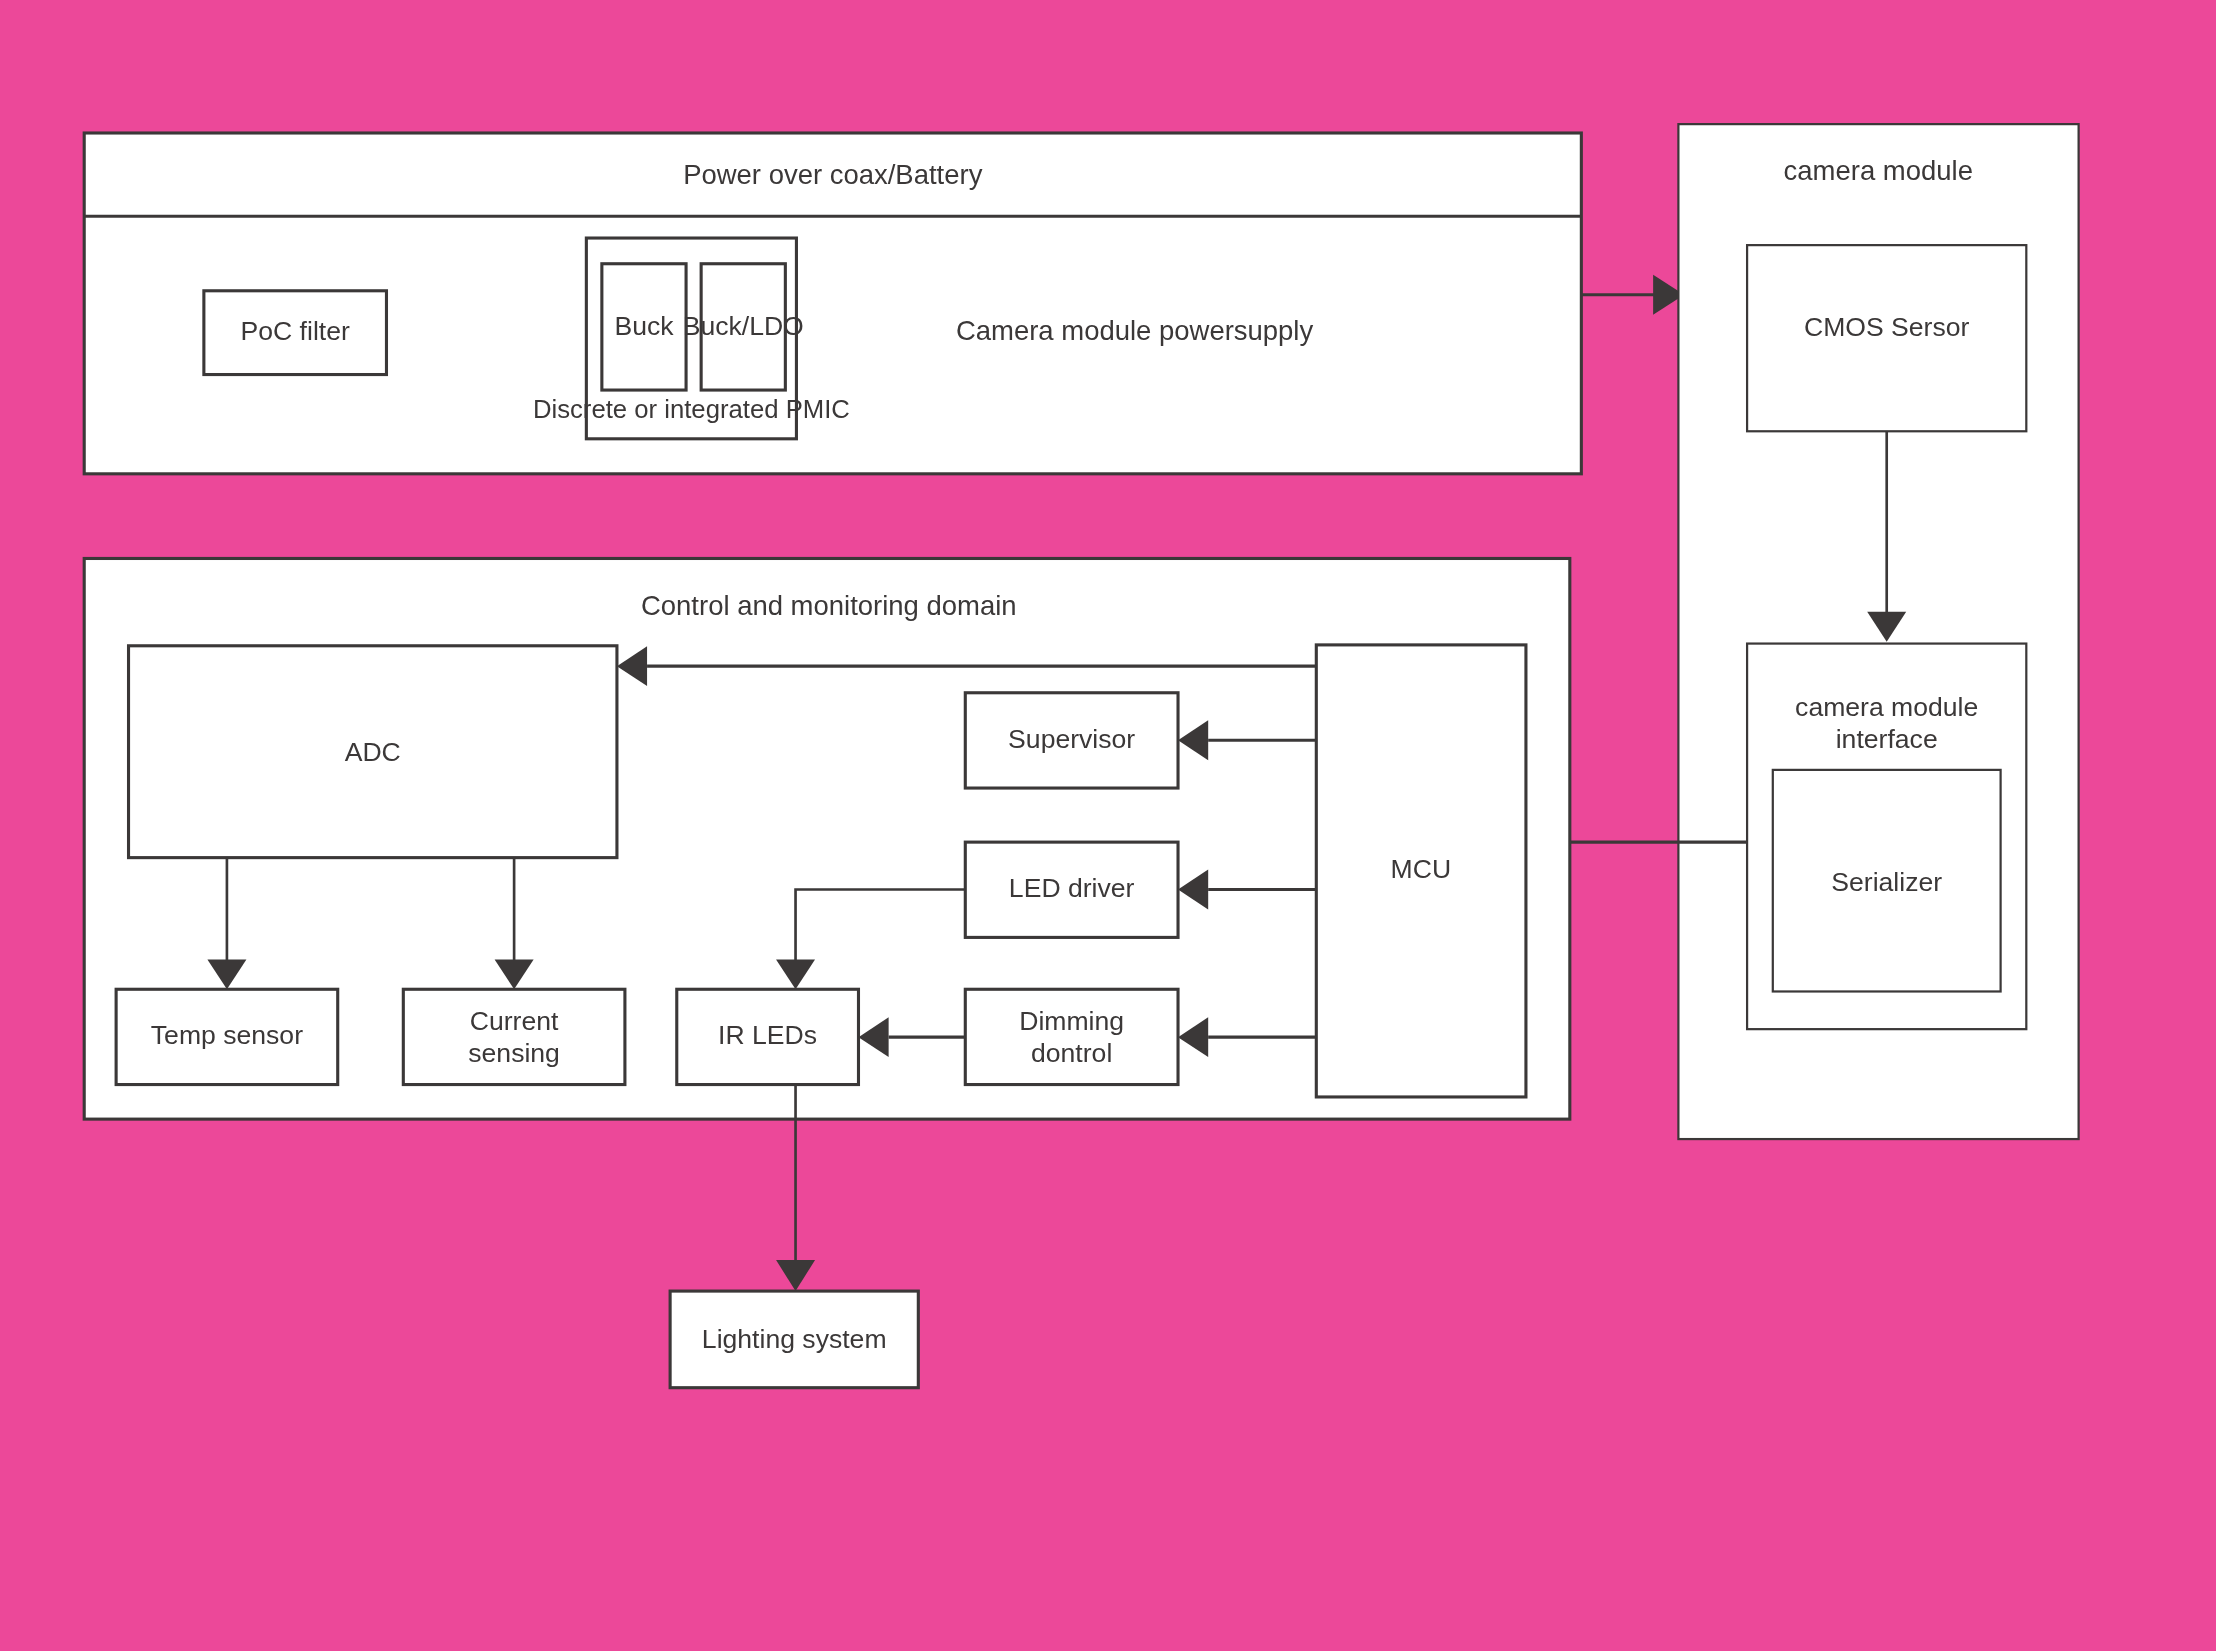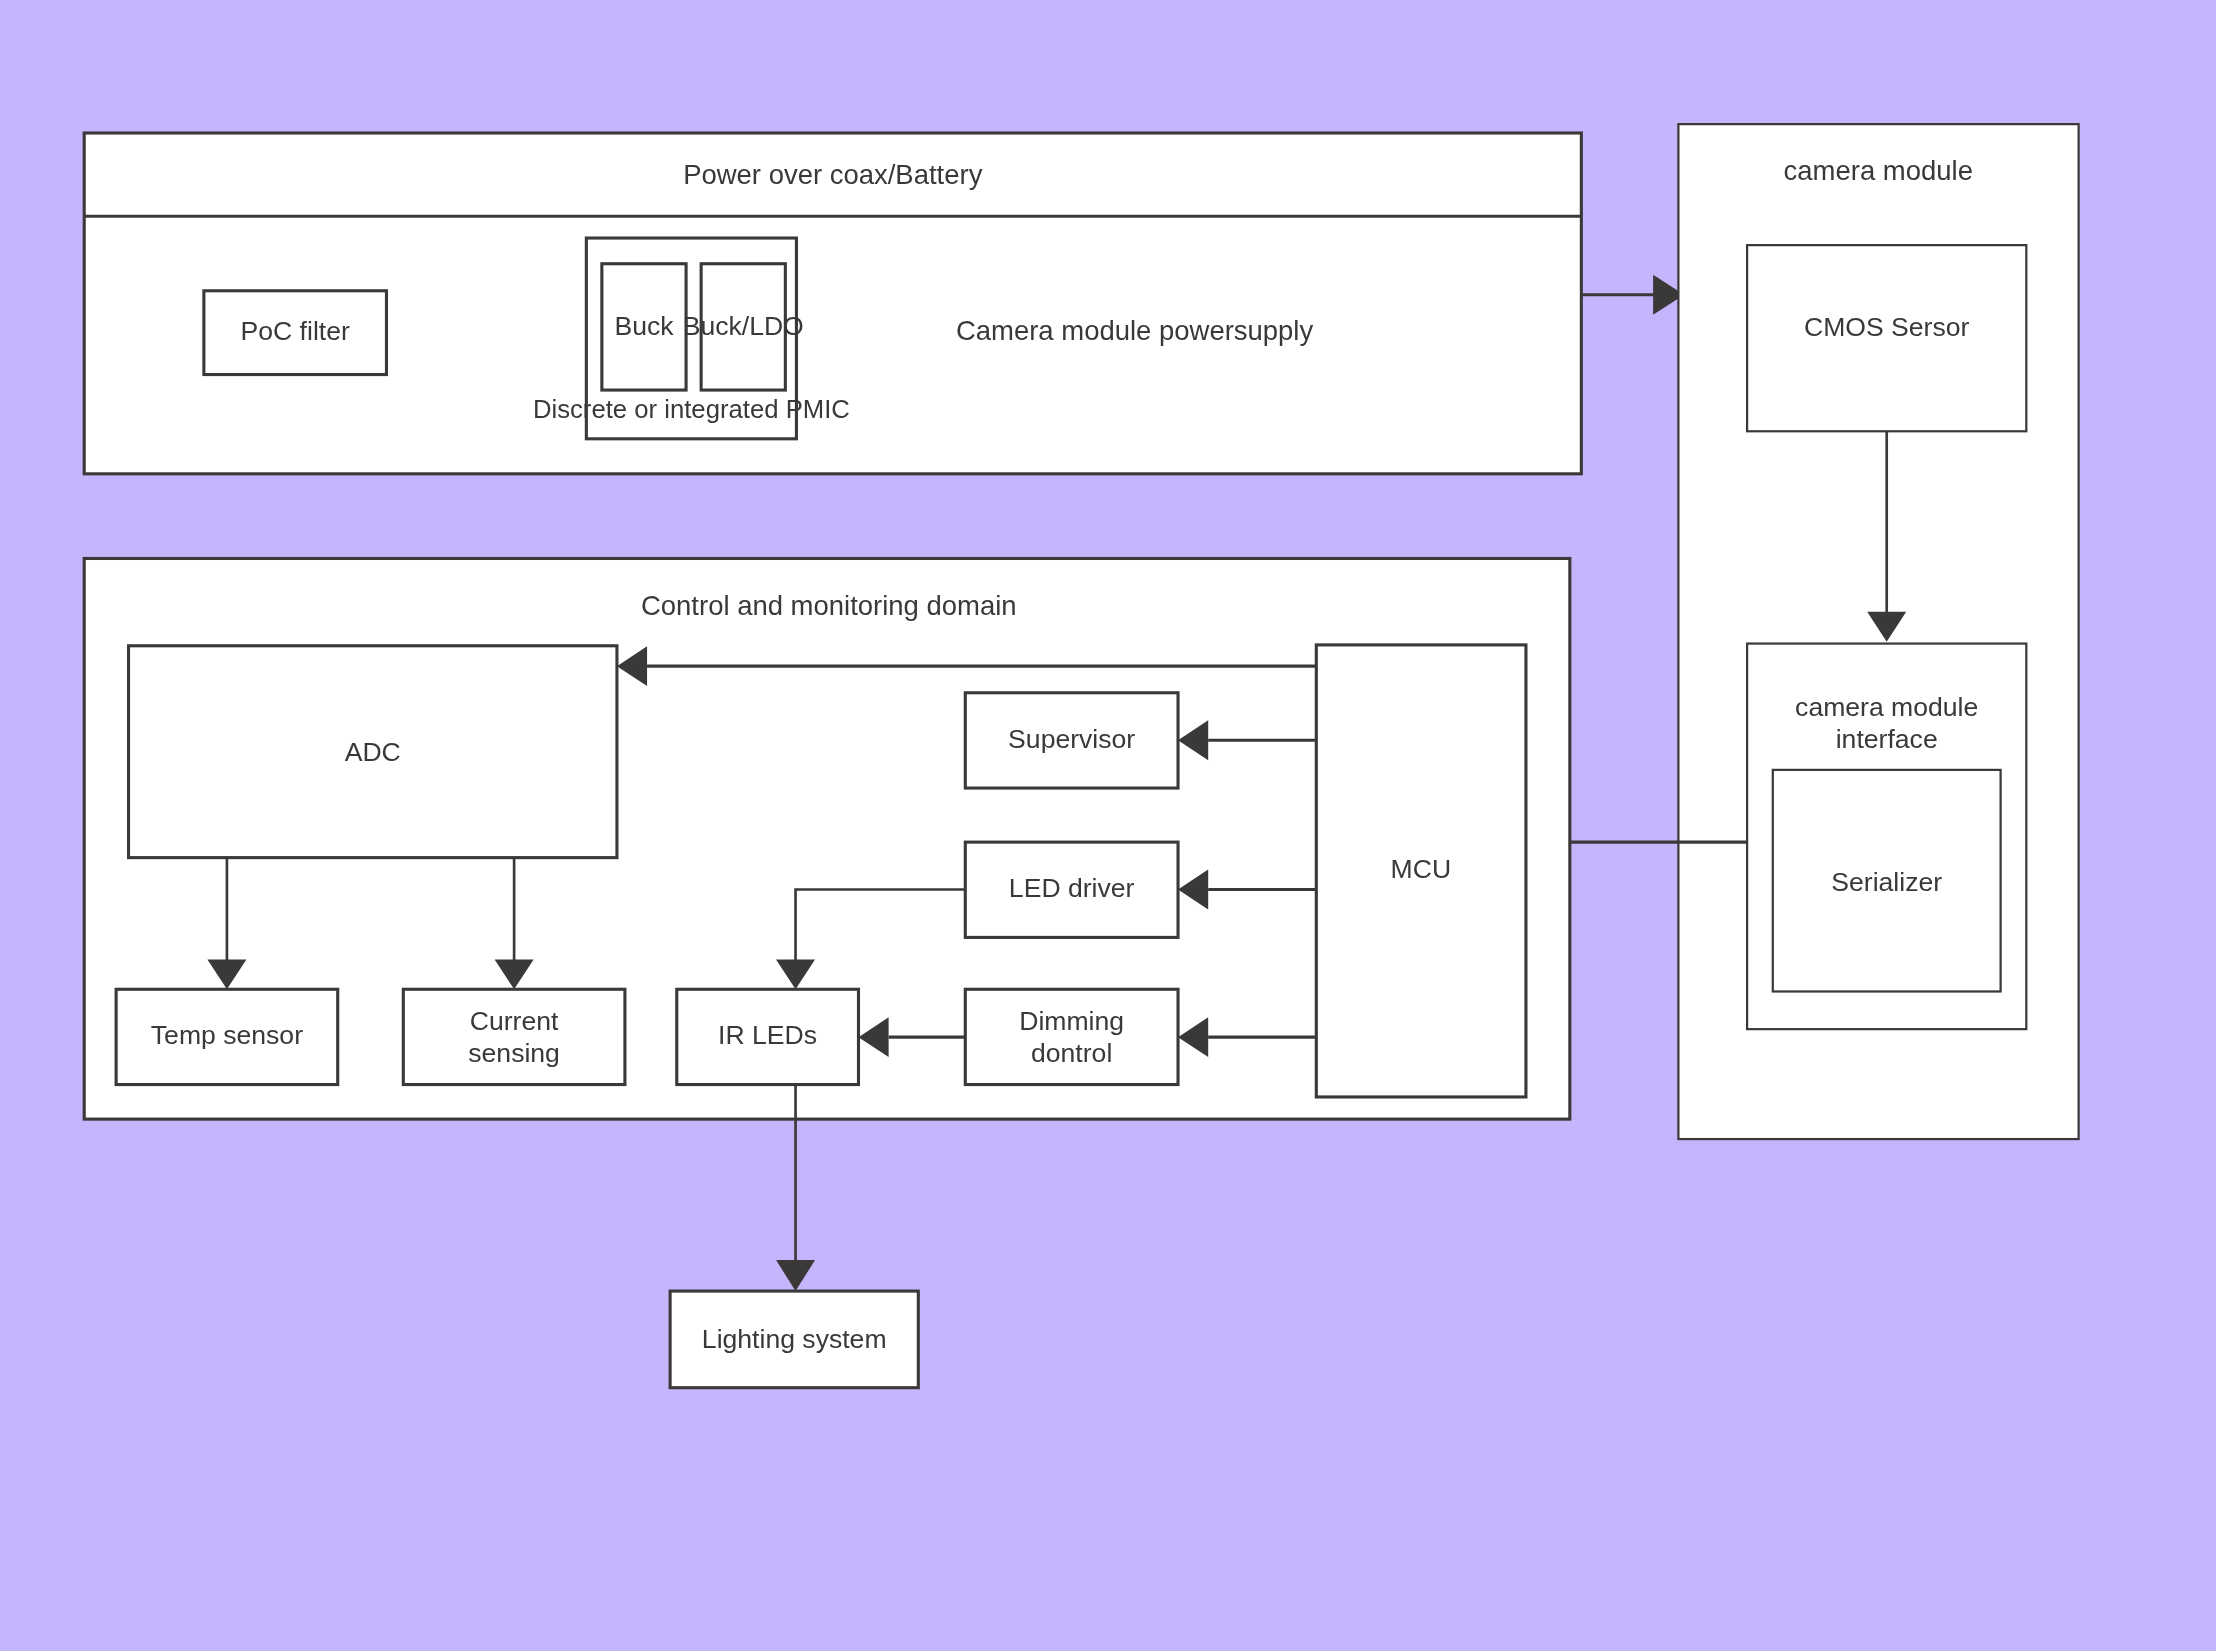--- a/index.html
+++ b/index.html
@@ -11,21 +11,21 @@
   body {
     width: 2216px;
     height: 1651px;
     font-family: "Liberation Sans", sans-serif;
     overflow: hidden;
   }
   #diagram-root {
     position: relative;
     width: 2216px;
     height: 1651px;
-    background: #c4b5fd;
+    background: #ec4899;
   }
   svg.diagram {
     display: block;
     width: 2216px;
     height: 1651px;
   }
   .blk {
     fill: #ffffff;
     stroke: #3b3838;
     stroke-width: 7;

